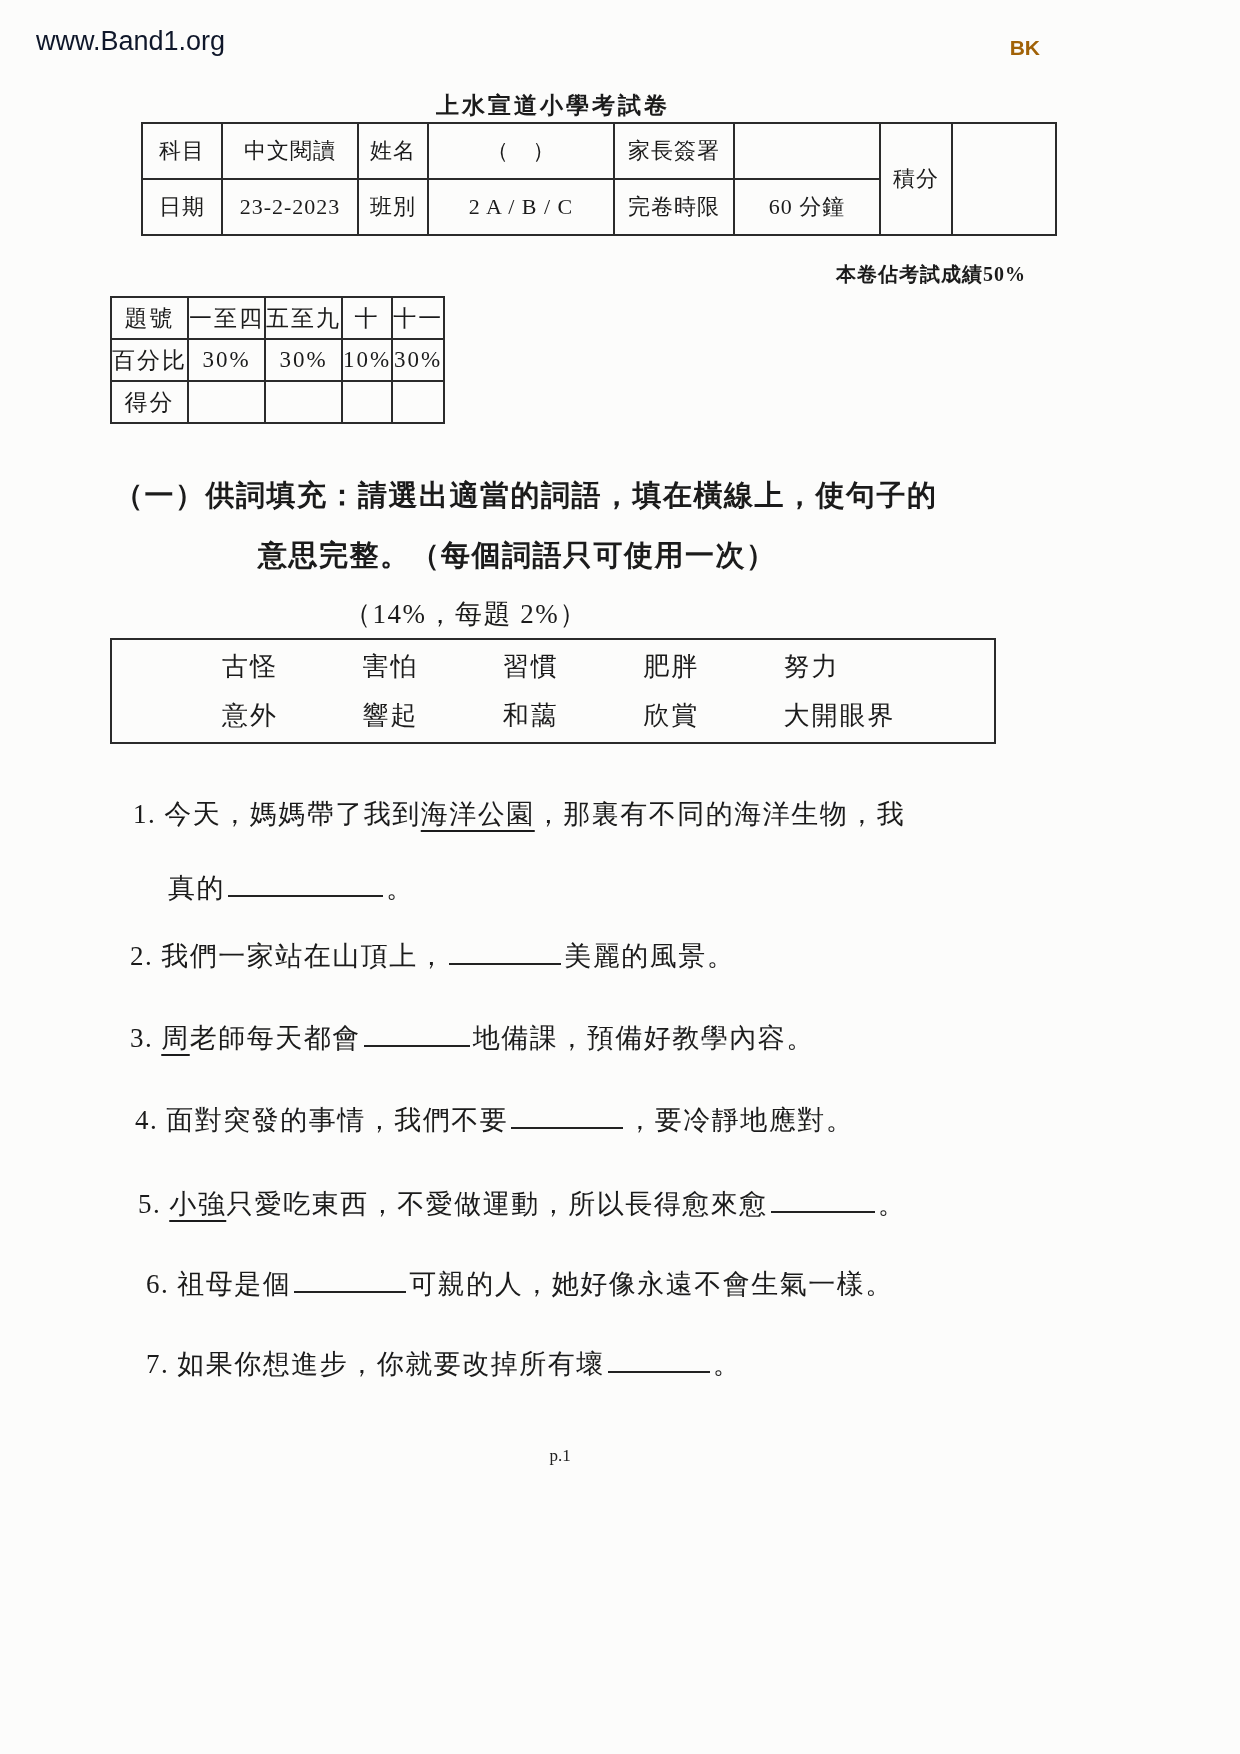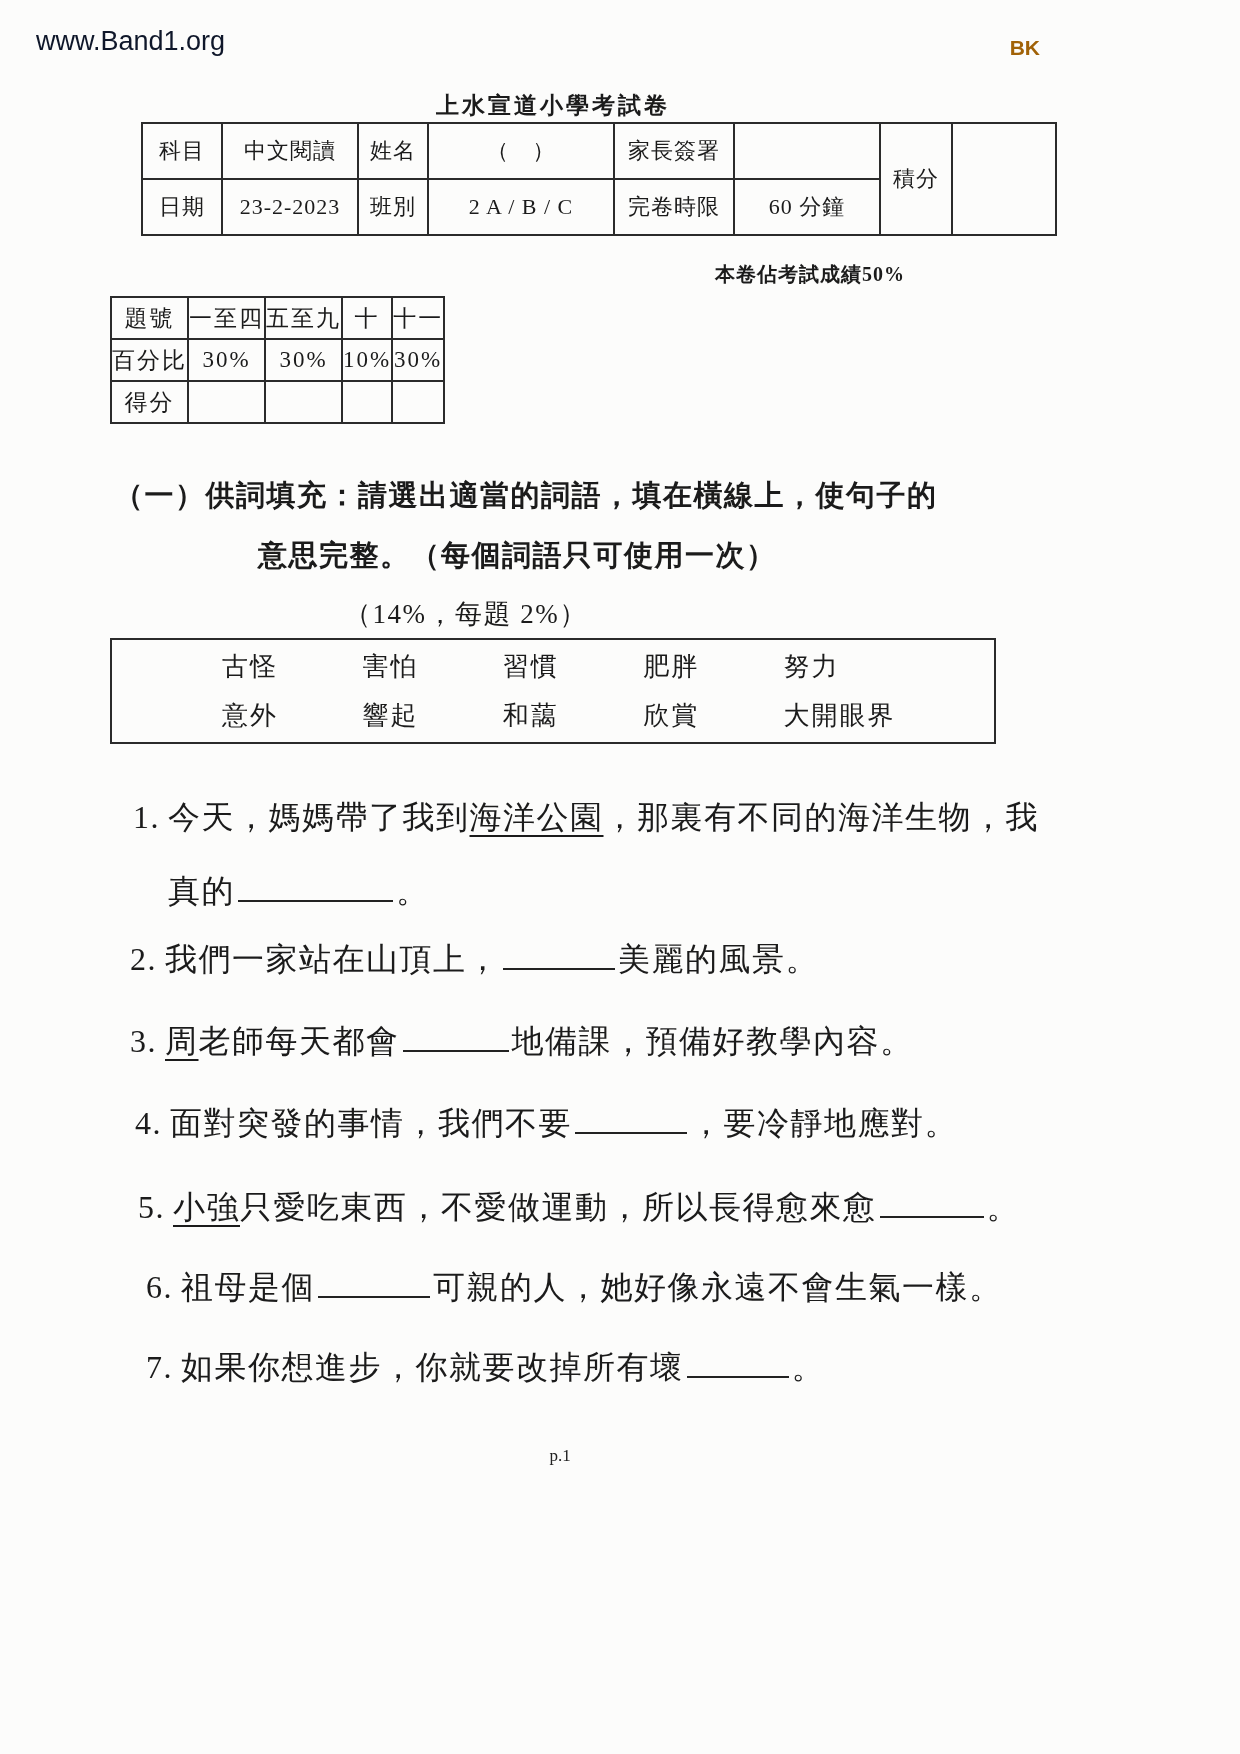--- a/index.html
+++ b/index.html
@@ -33,22 +33,22 @@
   }
   .w-label{width:62px;}
   .w-subj{width:118px;}
   .w-nm{width:52px;}
   .w-nmv{width:168px;}
   .w-ps{width:102px;}
   .w-psv{width:128px;}
   .w-score{width:54px;border-radius:24px;}
   .w-last{width:86px;}
   .weight-note{
-    position:absolute;top:261px;left:660px;width:300px;
-    text-align:center;font-size:20px;font-weight:600;letter-spacing:1px;
+    position:absolute;top:261px;left:726px;width:300px;
+    text-align:right;font-size:20px;font-weight:600;letter-spacing:1px;
   }
   .breakdown-table{position:absolute;top:296px;left:110px;}
   .breakdown-table td{
     border:2px solid #2b2b2b;height:40px;text-align:center;
     font-size:23px;letter-spacing:2px;padding:0;
   }
   .b-c0{width:118px;}
   .b-c1{width:210px;}
   .b-c2{width:222px;}
   .b-c3{width:185px;}
@@ -59,21 +59,21 @@
   }
   .word-bank{
     position:absolute;top:638px;left:110px;width:886px;height:106px;
     border:2px solid #2b2b2b;box-sizing:border-box;
     display:flex;flex-direction:column;justify-content:center;gap:14px;
     padding:0 70px 0 110px;
   }
   .wb-row{display:grid;grid-template-columns:repeat(5,1fr);font-size:26px;letter-spacing:2px;}
   .wb-row span{white-space:nowrap;}
   .q{
-    position:absolute;font-size:32px;letter-spacing:1.5px;white-space:nowrap;
+    position:absolute;font-size:27px;letter-spacing:1.5px;white-space:nowrap;
   }
   .qnum{margin-right:8px;}
   .u{
     text-decoration:underline;
     text-decoration-thickness:2px;
     text-underline-offset:7px;
   }
   .blank{
     display:inline-block;
     border-bottom:2px solid #222;

